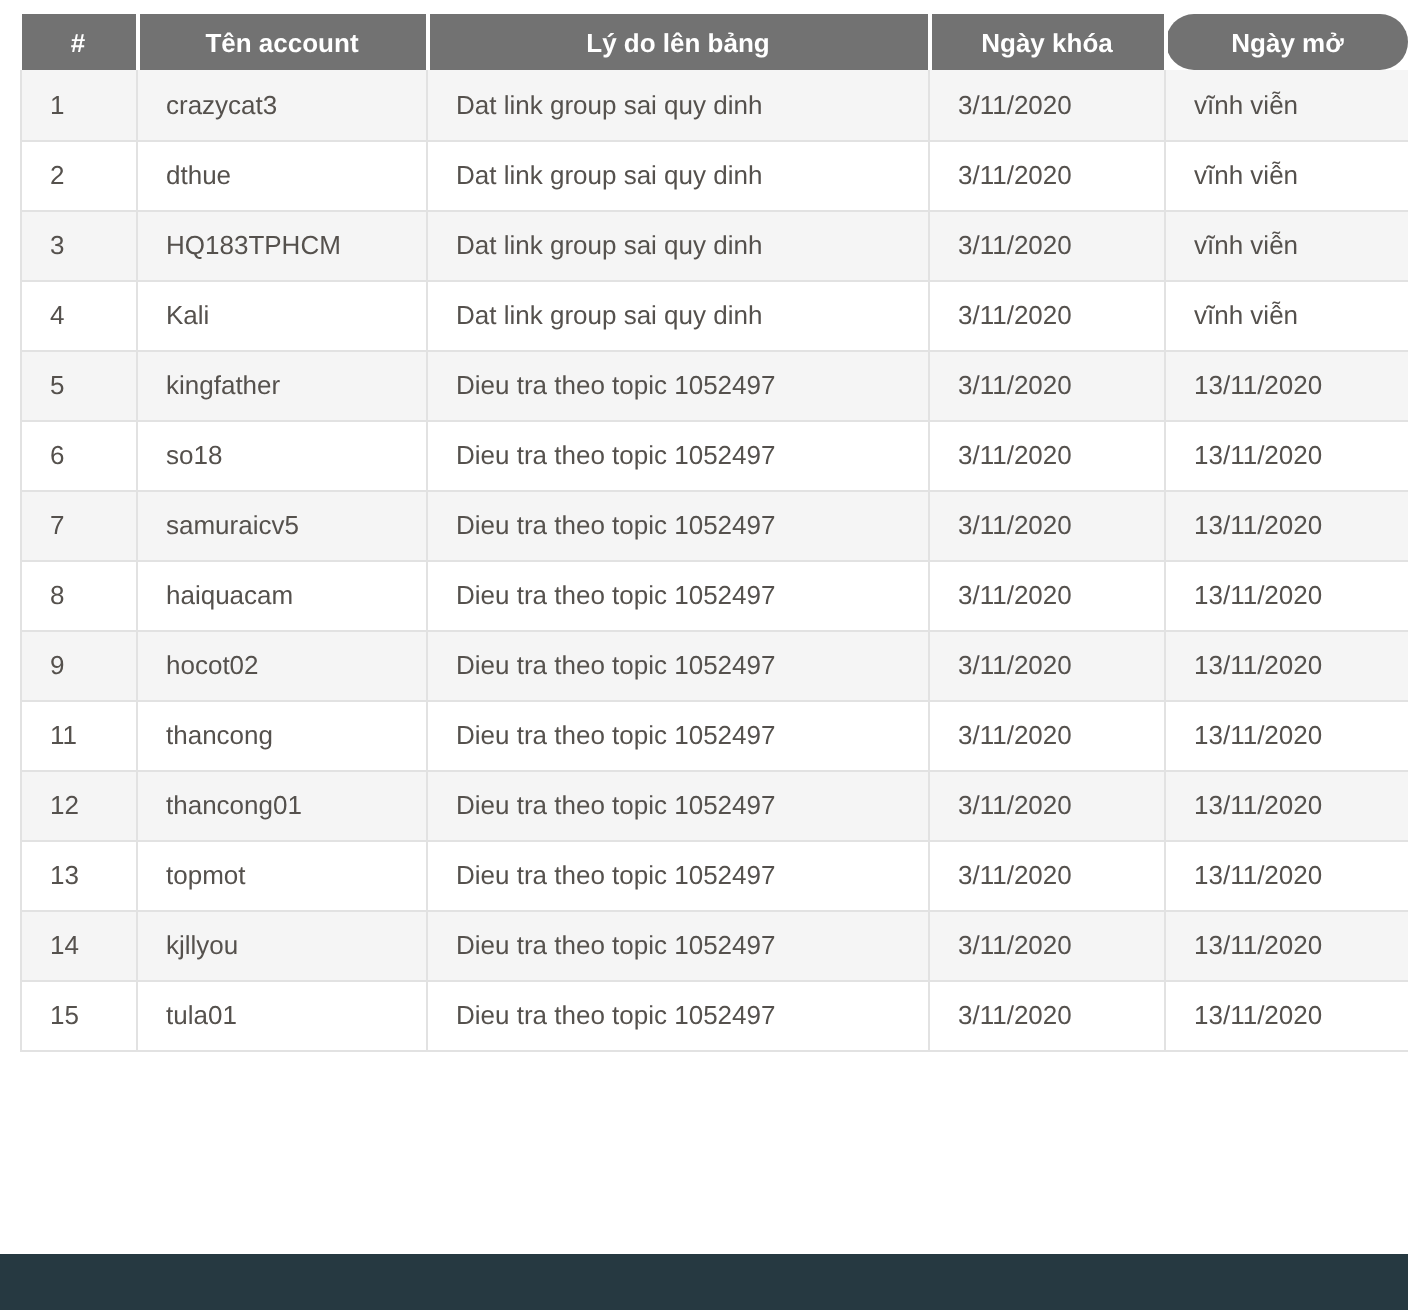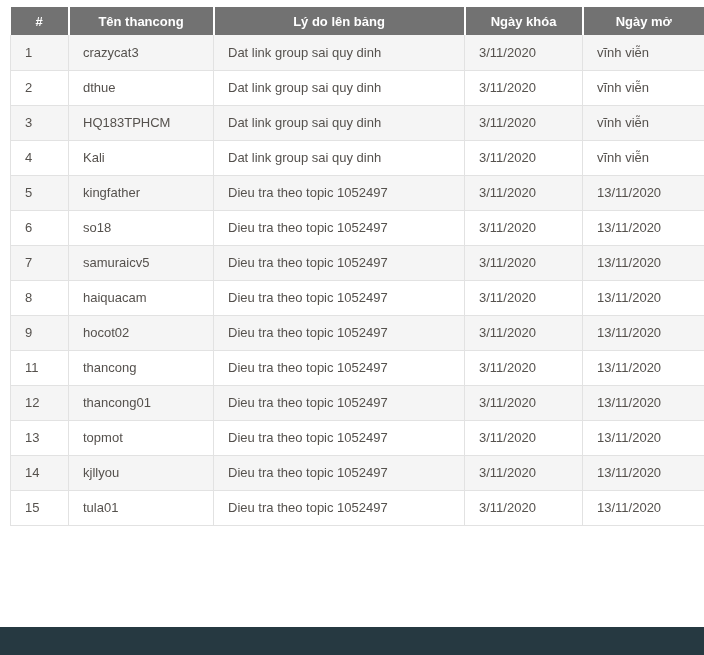--- a/index.html
+++ b/index.html
@@ -39,21 +39,21 @@
   thead tr{height:28px;}
   thead th{
     background:var(--header-bg);
     color:var(--header-text);
     font-size:13px;
     font-weight:bold;
     text-align:center;
     padding:0 4px;
     border-right:2px solid #ffffff;
   }
-  thead th:last-child{border-right:none;}
+  thead th:last-child{border-right:none;border-radius:14px;}
   tbody tr{height:35px;background:var(--row-bg);}
   tbody tr:nth-child(odd){background:var(--stripe-bg);}
   tbody td{
     color:var(--body-text);
     font-size:13px;
     text-align:left;
     padding:0 6px 0 14px;
     border-left:1px solid var(--border);
     border-bottom:1px solid var(--border);
     white-space:nowrap;
@@ -75,21 +75,21 @@
     <colgroup>
       <col class="c-index">
         <col class="c-account">
         <col class="c-reason">
         <col class="c-lock">
         <col class="c-open">
     </colgroup>
     <thead>
       <tr>
           <th>#</th>
-          <th>Tên thancong</th>
+          <th>Tên account</th>
           <th>Lý do lên bảng</th>
           <th>Ngày khóa</th>
           <th>Ngày mở</th>
         </tr>
     </thead>
     <tbody>
         <tr>
           <td>1</td>
           <td>crazycat3</td>
           <td>Dat link group sai quy dinh</td>

